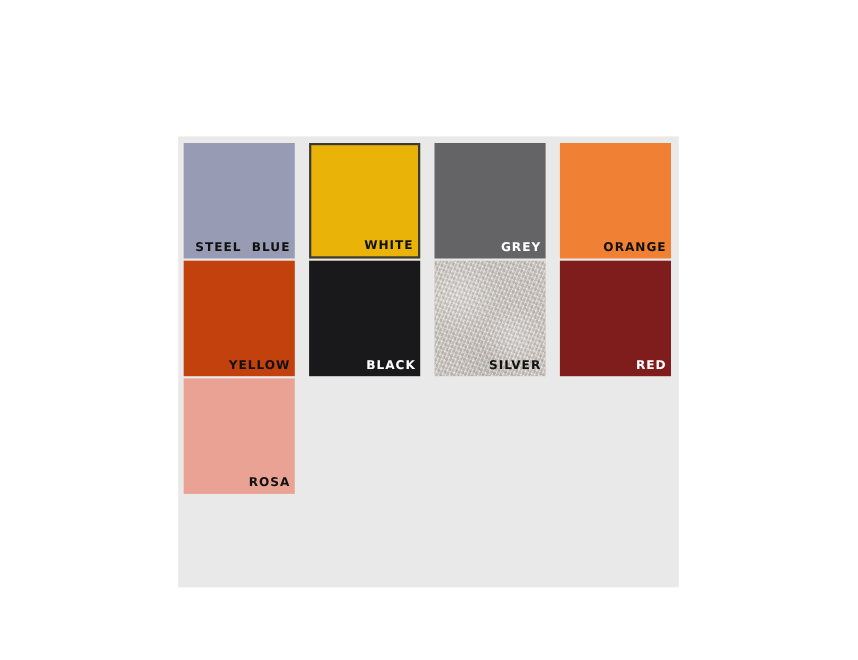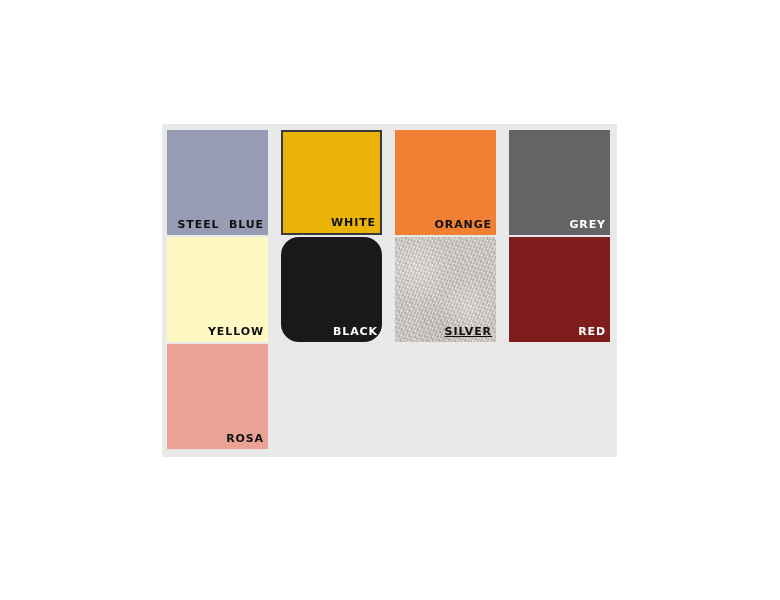--- a/index.html
+++ b/index.html
@@ -14,21 +14,21 @@
     font-family: "Liberation Sans", sans-serif;
     overflow: hidden;
     position: relative;
   }
 
   #swatch-panel {
     position: absolute;
     left: 162px;
     top: 124px;
     width: 455px;
-    height: 333px;
+    height: 410px;
     background: #e9e9e9;
     box-sizing: border-box;
     padding: 6px 6px 6px 5px;
   }
 
   #swatch-grid {
     display: grid;
     grid-template-columns: repeat(4, 101px);
     grid-template-rows: repeat(3, 105px);
     column-gap: 13px;
@@ -81,35 +81,35 @@
 <body>
 
 <div id="swatch-panel">
   <div id="swatch-grid">
       <div class="swatch" style="background: rgb(151, 156, 180);">
         <span class="swatch-label" style="color: rgb(17, 17, 17);">STEEL  BLUE</span>
       </div>
       <div class="swatch" style="background: #eab308; border: 2px solid rgb(58, 58, 58);">
         <span class="swatch-label" style="color: rgb(17, 17, 17);">WHITE</span>
       </div>
+      <div class="swatch" style="background: rgb(100, 100, 102);">
+        <span class="swatch-label" style="color: rgb(255, 255, 255);">GREY</span>
+      </div>
       <div class="swatch" style="background: rgb(240, 128, 51);">
         <span class="swatch-label" style="color: rgb(17, 17, 17);">ORANGE</span>
       </div>
-      <div class="swatch" style="background: rgb(100, 100, 102);">
-        <span class="swatch-label" style="color: rgb(255, 255, 255);">GREY</span>
-      </div>
-      <div class="swatch" style="background: #fef9c3;">
+      <div class="swatch" style="background: #c2410c;">
         <span class="swatch-label" style="color: rgb(17, 17, 17);">YELLOW</span>
       </div>
-      <div class="swatch" style="background: rgb(25, 25, 27); border-radius: 18px;">
+      <div class="swatch" style="background: rgb(25, 25, 27);">
         <span class="swatch-label" style="color: rgb(255, 255, 255);">BLACK</span>
       </div>
       <div class="swatch" style="background: rgb(203, 198, 192);">
         <div class="grain"></div>
-        <span class="swatch-label" style="color: rgb(17, 17, 17); text-decoration: underline;">SILVER</span>
+        <span class="swatch-label" style="color: rgb(17, 17, 17);">SILVER</span>
       </div>
       <div class="swatch" style="background: #7f1d1d;">
         <span class="swatch-label" style="color: rgb(255, 255, 255);">RED</span>
       </div>
       <div class="swatch" style="background: rgb(233, 162, 147);">
         <span class="swatch-label" style="color: rgb(17, 17, 17);">ROSA</span>
       </div>
       <div class="swatch empty"></div>
       <div class="swatch empty"></div>
     </div>

